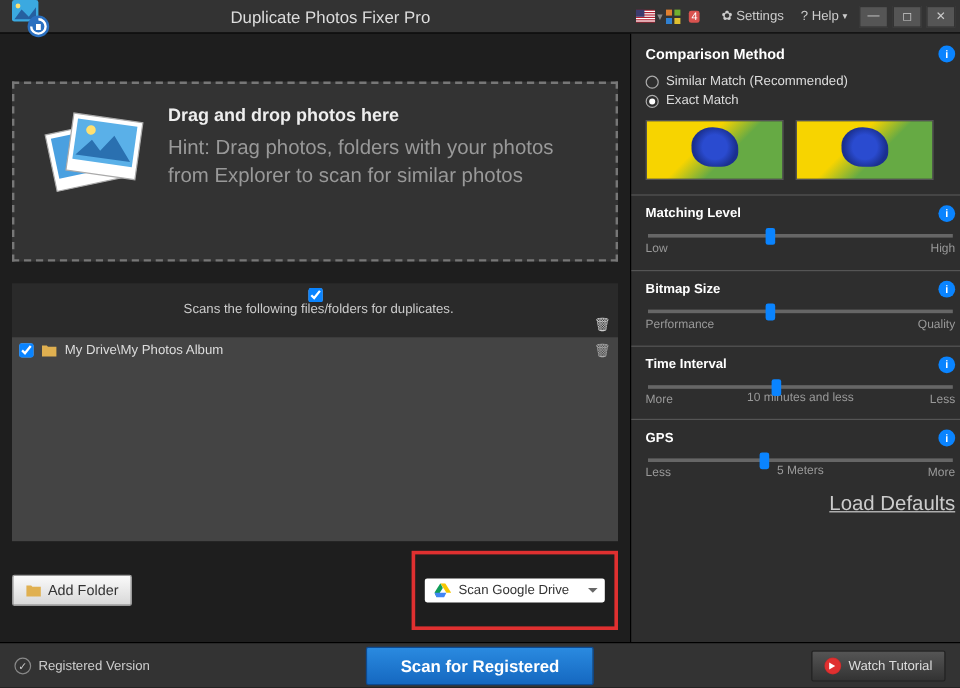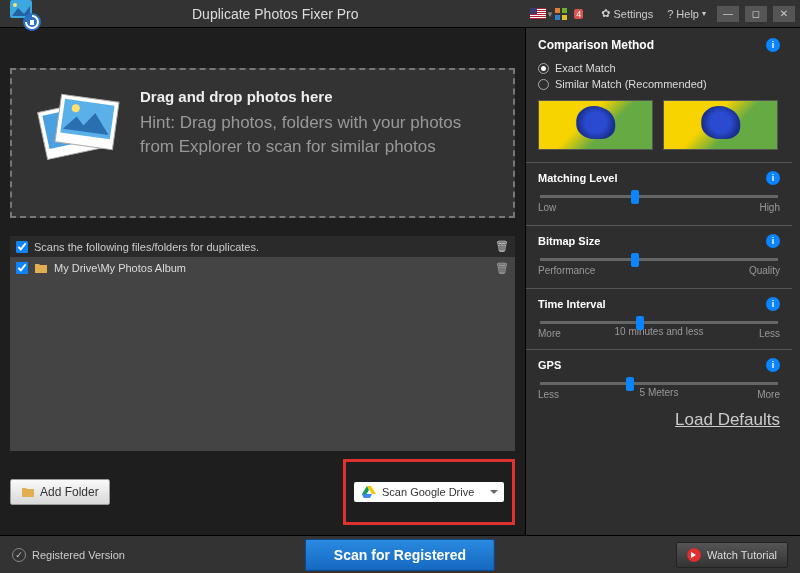--- a/index.html
+++ b/index.html
@@ -12,33 +12,33 @@
 .flag { width:16px; height:11px; }
 .notif-badge { background:#d9534f; color:#fff; font-size:9px; border-radius:2px; padding:0 2px; margin-left:4px; margin-right:10px; }
 .settings-link, .help-link { color:#ccc; font-size:11px; margin:0 6px; cursor:pointer; display:flex; align-items:center; gap:3px; }
 .win-btn { width:24px; height:18px; background:#555; border:1px solid #333; margin-left:2px; display:flex; align-items:center; justify-content:center; cursor:pointer; font-size:10px; color:#ccc; }
 .main { display:flex; height:507px; }
 .left { width:525px; padding:10px; display:flex; flex-direction:column; }
 .drop-zone { border:2px dashed #777; height:150px; display:flex; align-items:flex-start; padding:18px 20px; gap:18px; background:#333; margin-top:30px;}
 .dz-icon { width:90px; height:90px; flex-shrink:0; }
 .dz-text h3 { color:#eee; font-size:15px; margin-bottom:6px; font-weight:600;}
 .dz-text p { color:#999; font-size:17px; line-height:1.4; }
-.list-header { background:#2a2a2a; padding:4px 6px; margin-top:18px; display:flex; align-items:center; font-size:11px; color:#ccc; }
+.list-header { background:#2a2a2a; padding:4px 6px; margin-top:18px; display:flex; align-items:center; font-size:11px; color:#ccc;flex-direction:column; }
 .list-header .trash { margin-left:auto; cursor:pointer; }
 .list-body { background:#444; flex:1; min-height:168px; }
 .list-row { display:flex; align-items:center; gap:6px; padding:4px 6px; font-size:11px; color:#ddd; }
 .list-row .trash { margin-left:auto; cursor:pointer; color:#aaa; }
 .folder-ico { width:14px; height:14px; }
 .cb { width:12px; height:12px; accent-color:#0a84ff; }
 .bottom-row { display:flex; align-items:center; margin-top:8px; }
 .add-folder { background:linear-gradient(#fafafa,#d8d8d8); color:#333; border:1px solid #999; padding:5px 10px; border-radius:2px; font-size:12px; display:flex; align-items:center; gap:5px; cursor:pointer; }
 .google-wrap { margin-left:auto; border:3px solid #e03030; padding:20px 8px; }
 .google-drop { background:#fff; color:#333; padding:4px 26px 4px 8px; border-radius:2px; font-size:11px; display:flex; align-items:center; gap:6px; cursor:pointer; position:relative; width:150px; }
 .google-drop:after { content:""; position:absolute; right:6px; top:50%; border:4px solid transparent; border-top-color:#666; transform:translateY(-2px); }
-.right { width:275px; background:#2e2e2e; border-left:1px solid #000; padding:10px 20px 0 12px; font-size:11px; color:#ccc; overflow:hidden; }
+.right { width:275px; background:#2e2e2e; border-left:1px solid #000; padding:10px 4px 0 12px; font-size:11px; color:#ccc; overflow:hidden; }
 .section-head { display:flex; align-items:center; color:#fff; font-size:12px; font-weight:600; margin-bottom:10px; }
 .info-i { width:14px; height:14px; background:#0a84ff; color:#fff; border-radius:50%; display:flex; align-items:center; justify-content:center; font-size:9px; font-weight:bold; margin-left:auto; cursor:pointer; }
 .radio-row { display:flex; align-items:center; gap:6px; margin:4px 0; font-size:11px; color:#ddd; cursor:pointer; }
 .radio { width:11px; height:11px; border:1px solid #aaa; border-radius:50%; display:inline-flex; align-items:center; justify-content:center; }
 .radio.sel:after { content:""; width:5px; height:5px; background:#fff; border-radius:50%; }
 .thumbs { display:flex; gap:10px; margin:10px 0 12px 0; }
 .thumb { width:115px; height:50px; background:linear-gradient(135deg,#f7d400 40%,#6a4 60%); border:1px solid #555; position:relative; }
 .thumb:before { content:""; position:absolute; left:50%; top:10%; width:35%; height:70%; background:radial-gradient(circle,#2a4bd0 40%,#1a3090 70%); border-radius:50% 60% 40% 50%; transform:translateX(-50%); }
 .divider { border-top:1px solid #555; margin:0 -12px 8px -12px; }
 .slider-section { margin-bottom:12px; }
@@ -157,26 +157,26 @@
       </div>
     </div>
   </div>
 
   <div class="right">
     <div class="section-head">
       <span>Comparison Method</span>
       <span class="info-i">i</span>
     </div>
     <div class="radio-row">
+      <span class="radio"></span>
+      <span>Similar Match (Recommended)</span>
+    </div>
+    <div class="radio-row">
       <span class="radio sel"></span>
       <span>Exact Match</span>
-    </div>
-    <div class="radio-row">
-      <span class="radio"></span>
-      <span>Similar Match (Recommended)</span>
     </div>
     <div class="thumbs">
       <div class="thumb"></div>
       <div class="thumb"></div>
     </div>
 
     <div class="divider"></div>
     <div class="slider-section">
       <div class="slider-title">
           <span>Matching Level</span>

